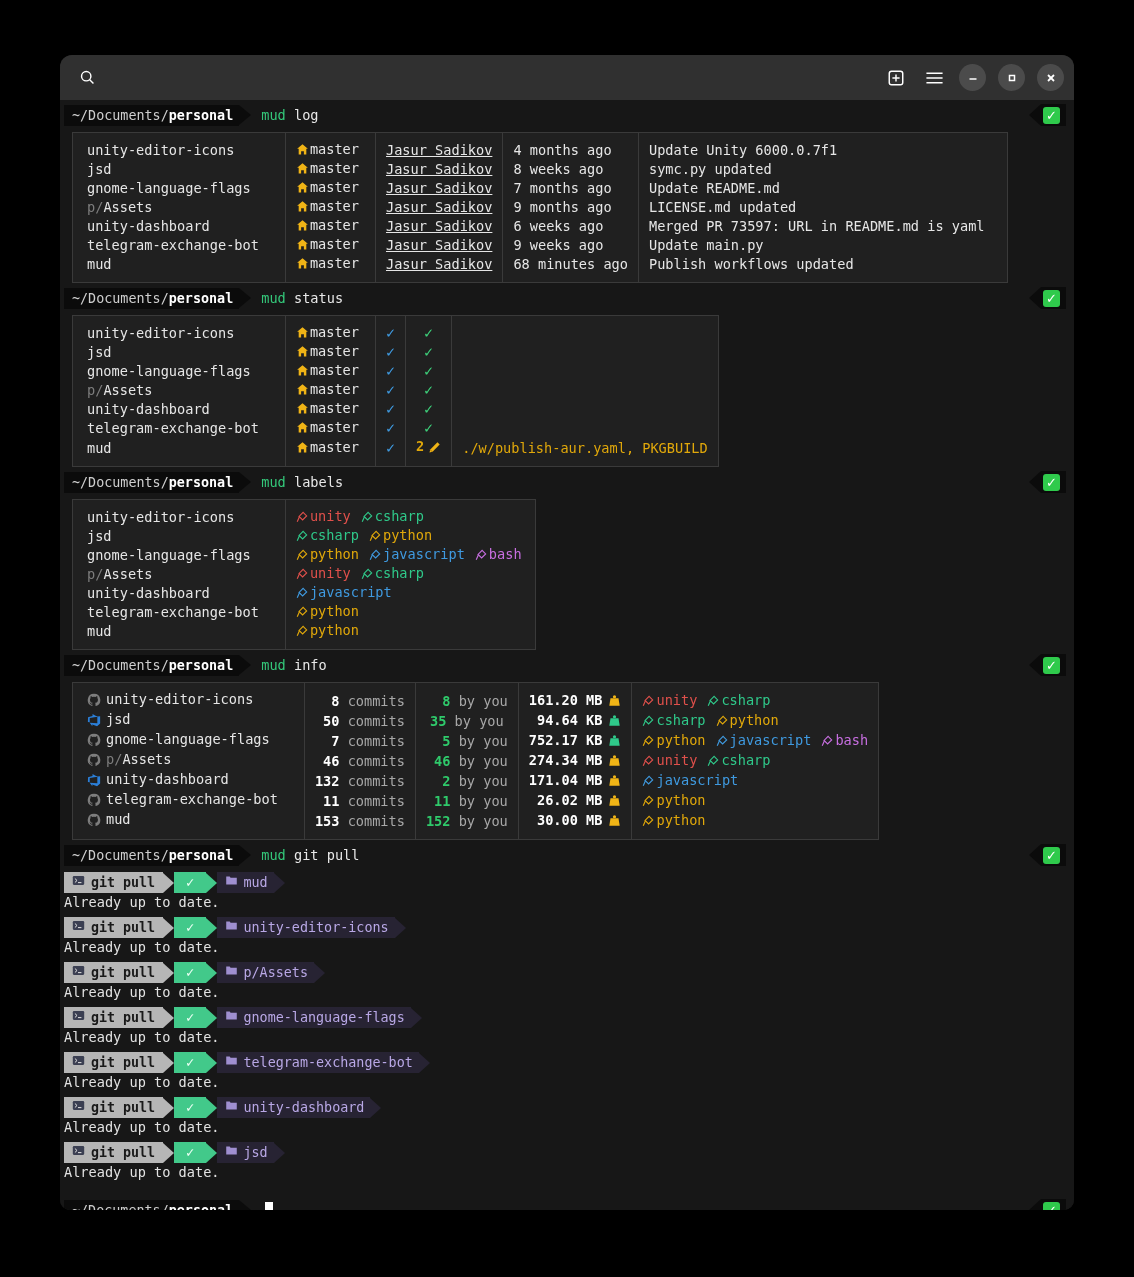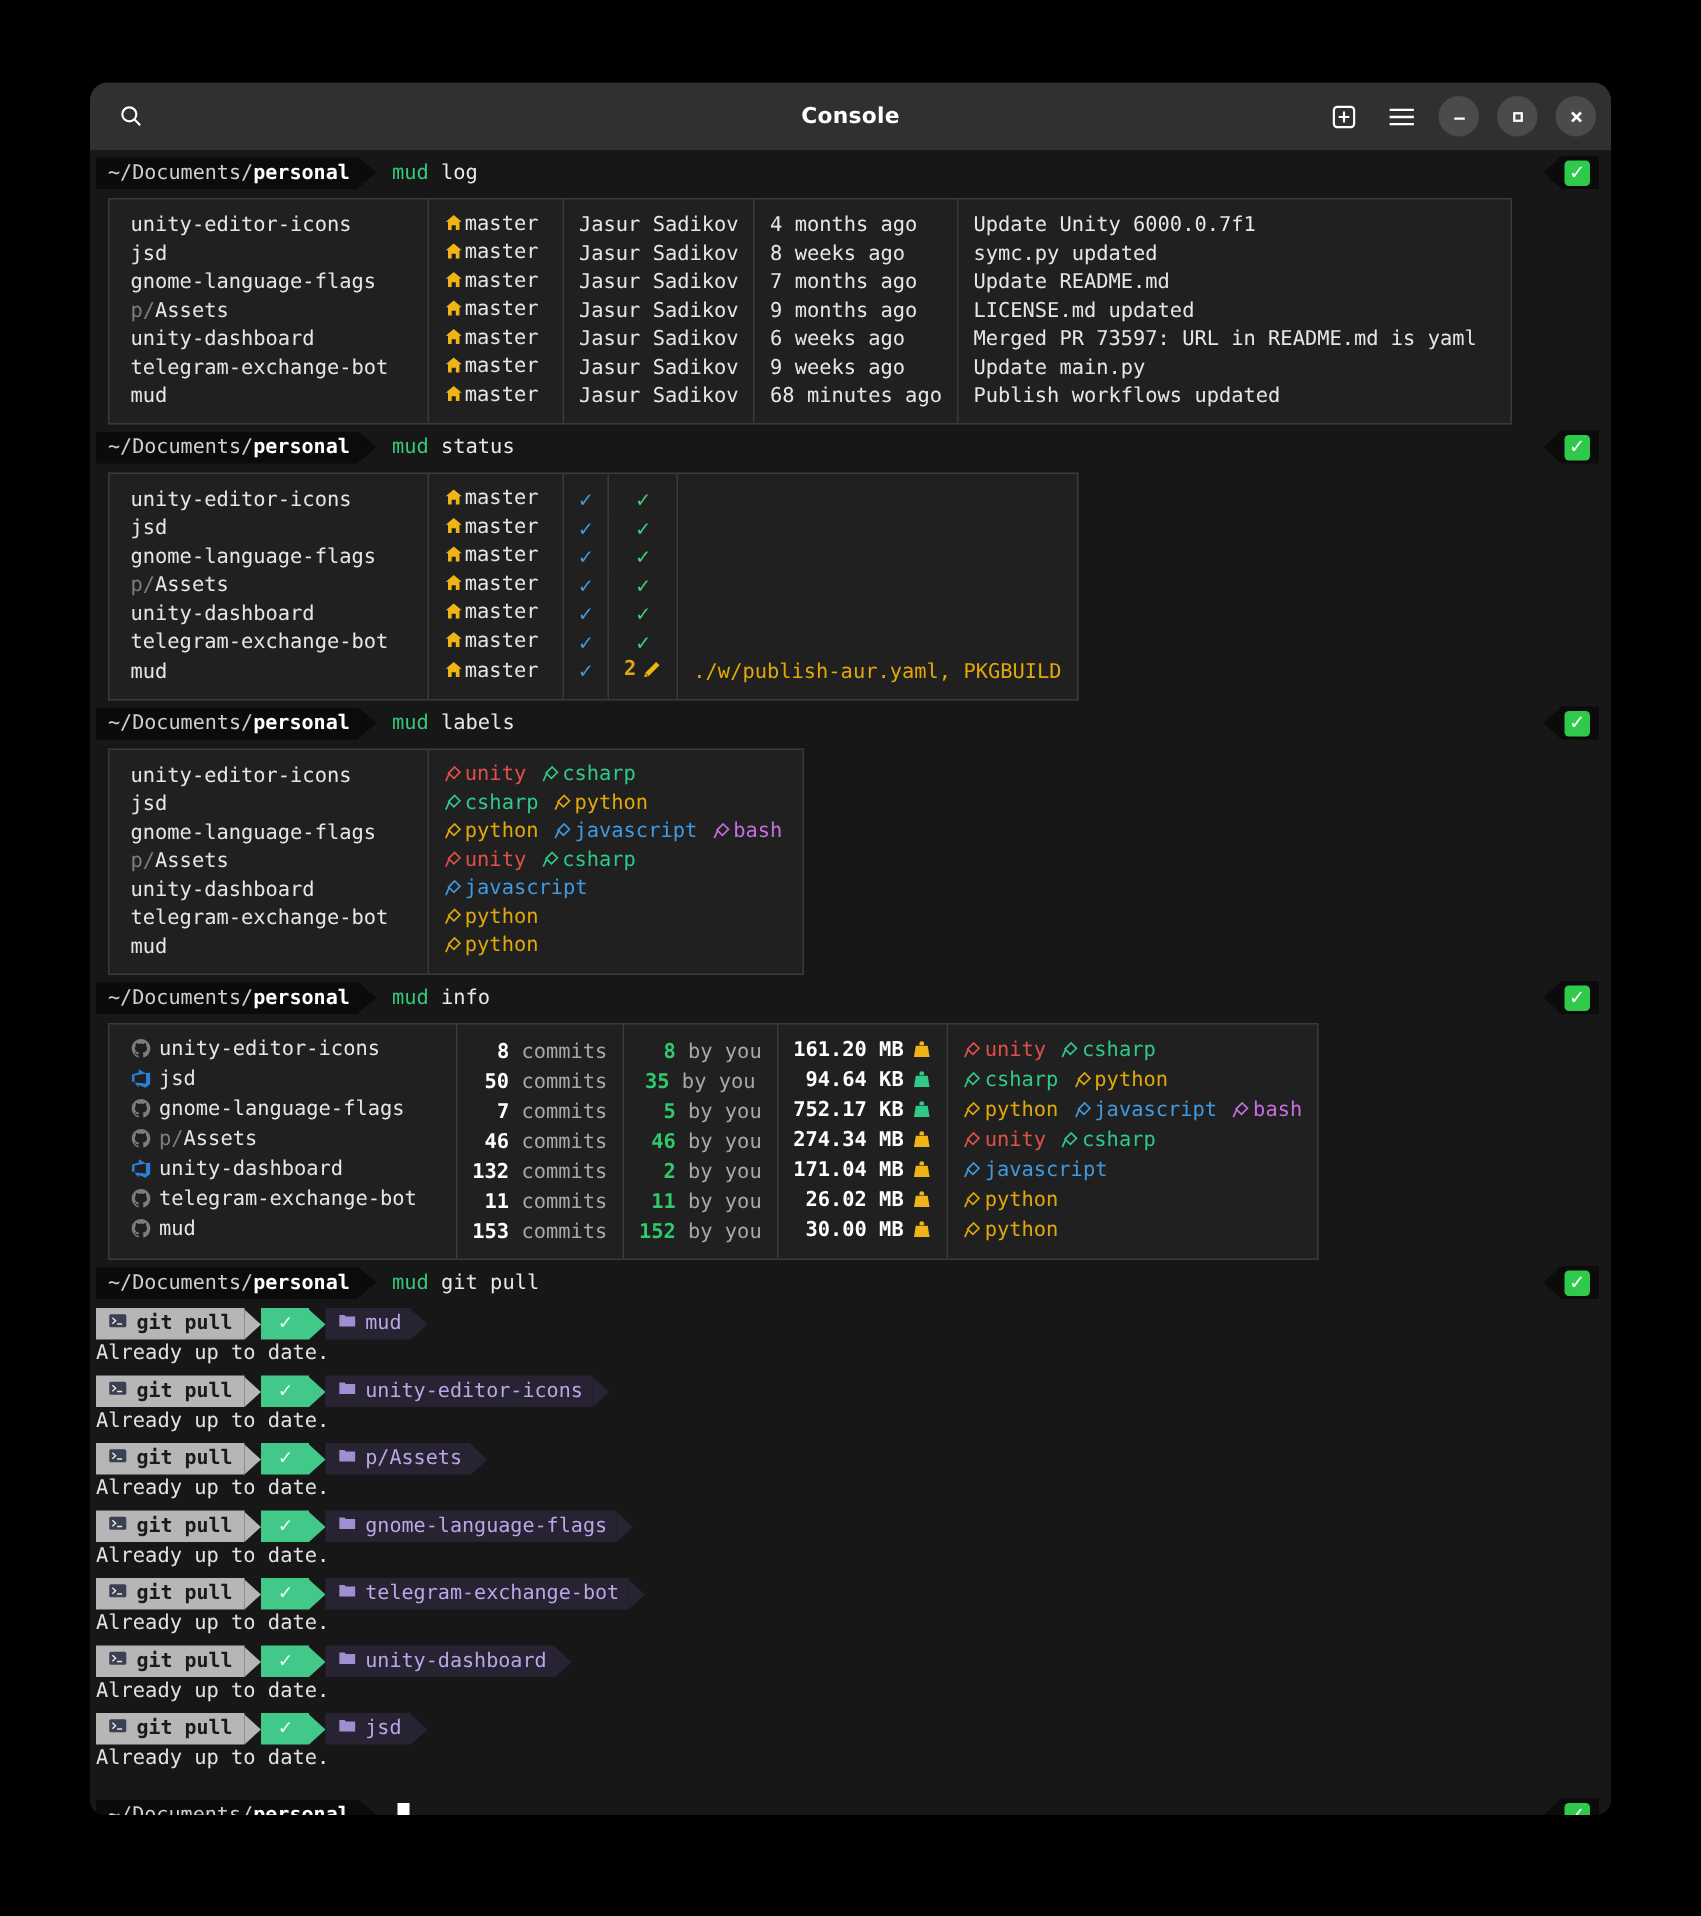--- a/index.html
+++ b/index.html
@@ -144,21 +144,21 @@
     vertical-align: middle;
     font-size: 13.6px;
     line-height: 17px;
   }
   table.mudtable td:first-child { border-left: none; }
   table.mudtable tr:first-child td { padding-top: 8px; }
   table.mudtable tr:last-child td { padding-bottom: 8px; }
   .c-name { color: #e6e6e6; padding-left: 14px !important; padding-right: 26px !important; }
   .c-name .dim { color: #7e7e7e; }
   .c-branch { color: #e6e6e6; padding-right: 16px !important; }
-  .c-author { color: #e6e6e6; }
+  .c-author { color: #e6e6e6; text-decoration: underline; }
   .c-time { color: #e6e6e6; }
   .c-msg { color: #e6e6e6; padding-right: 22px !important; }
   .c-num { color: #ffffff; font-weight: bold; text-align: right; }
   .c-unit { color: #a8a8a8; }
   .c-you { color: #2fca6b; font-weight: bold; }
   .c-size { text-align: right; white-space: pre; }
   .c-files { color: #e1a80a; }
   .check-blue { color: #3f9ae0; font-size: 15px; }
   .check-green { color: #3dd07a; font-size: 15px; }
   .mod-count { color: #e1a80a; font-weight: bold; }
@@ -227,21 +227,20 @@
   <div id="titlebar">
     <div class="left-tools">
       <div class="tb-icon">
         <svg width="17" height="17" viewBox="0 0 20 20" fill="none" stroke="#ffffff" stroke-width="1.7">
           <circle cx="8.5" cy="8.5" r="5.5"></circle>
             <line x1="12.6" y1="12.6" x2="17" y2="17"></line>
         </svg>
       </div>
     </div>
 
-    <div class="title">Console</div>
 
     <div class="right-tools">
       <div class="tb-icon">
         <svg width="18" height="18" viewBox="0 0 20 20" fill="none" stroke="#ffffff" stroke-width="1.6">
           <rect x="2.5" y="2.5" width="15" height="15" rx="2.5"></rect>
           <line x1="10" y1="6" x2="10" y2="14"></line>
             <line x1="6" y1="10" x2="14" y2="10"></line>
         </svg>
       </div>
       <div class="tb-icon">

